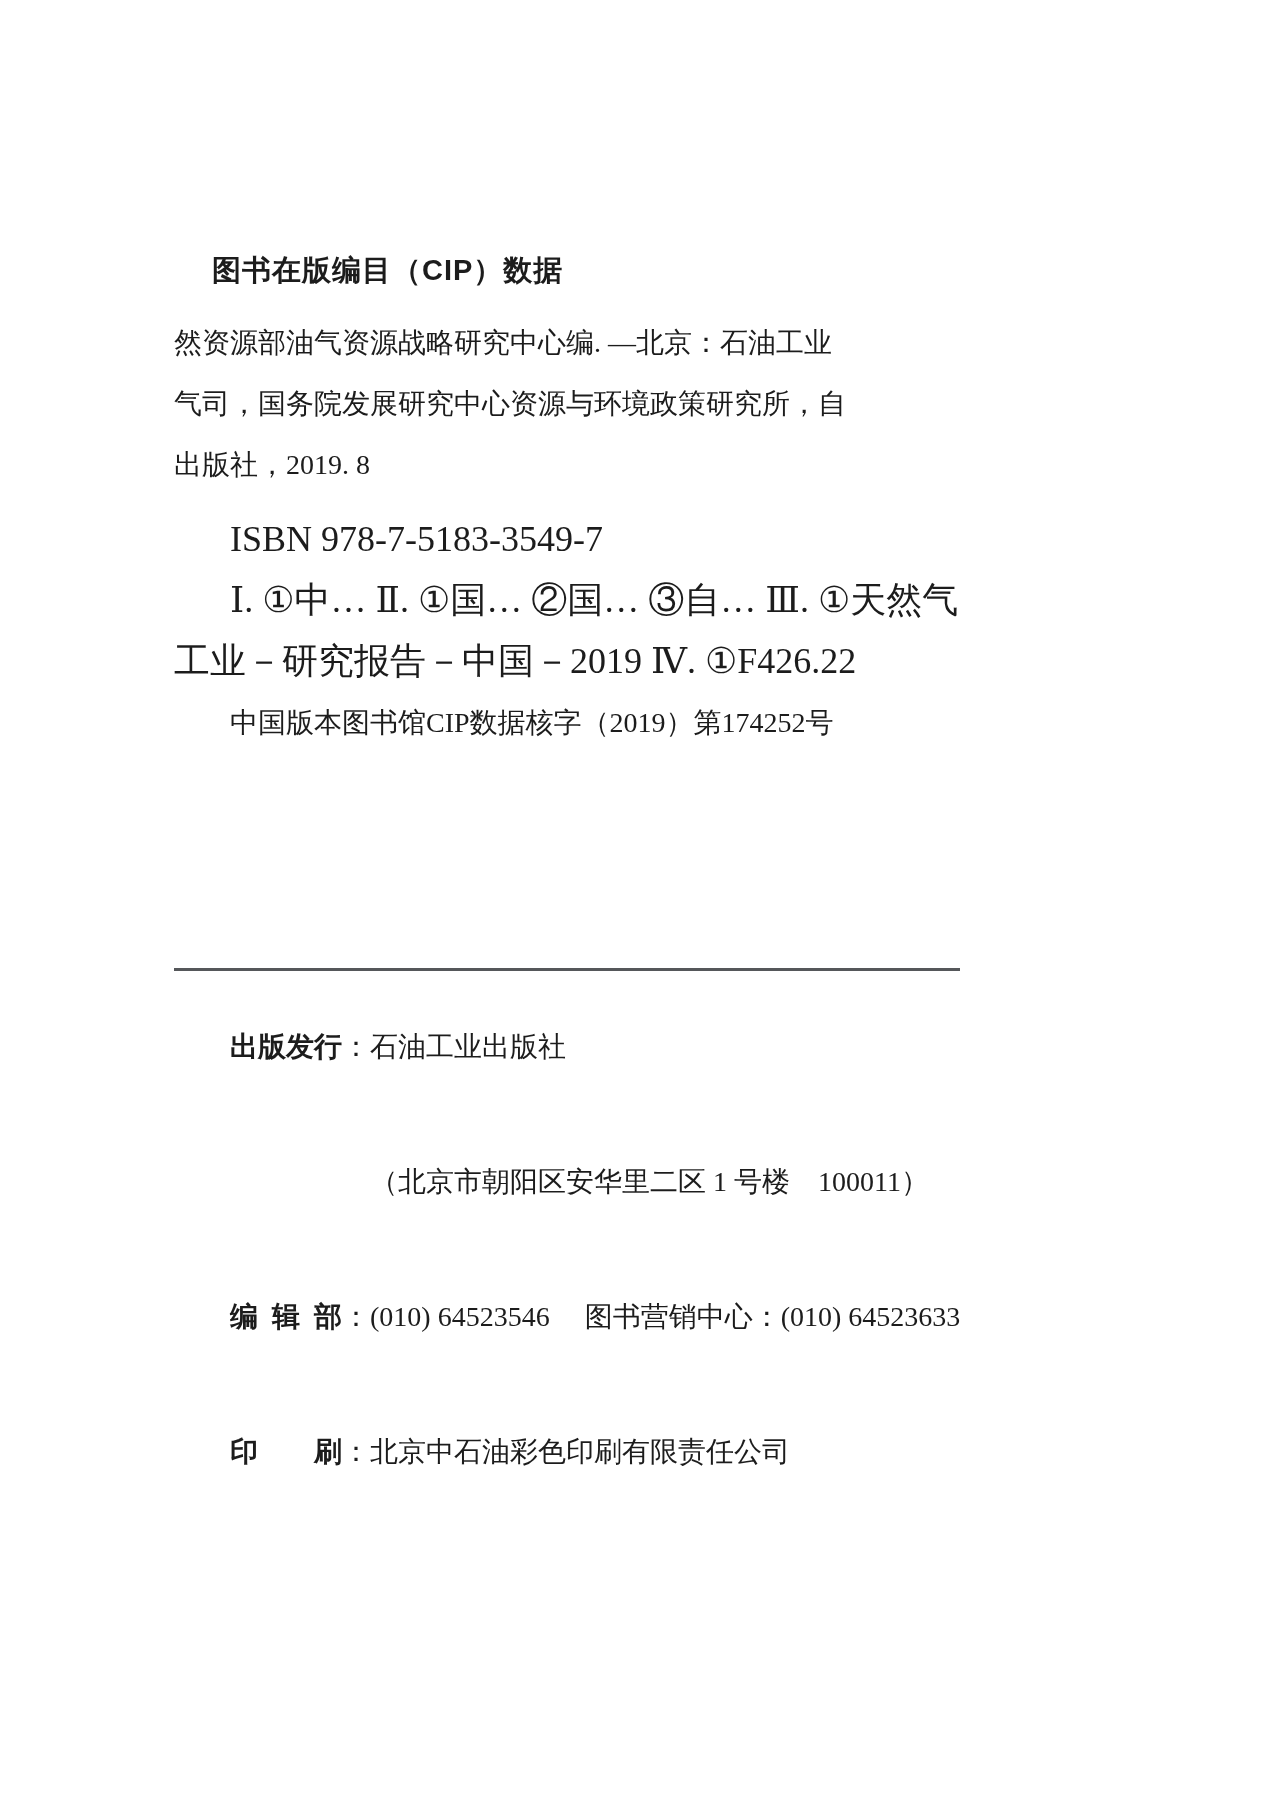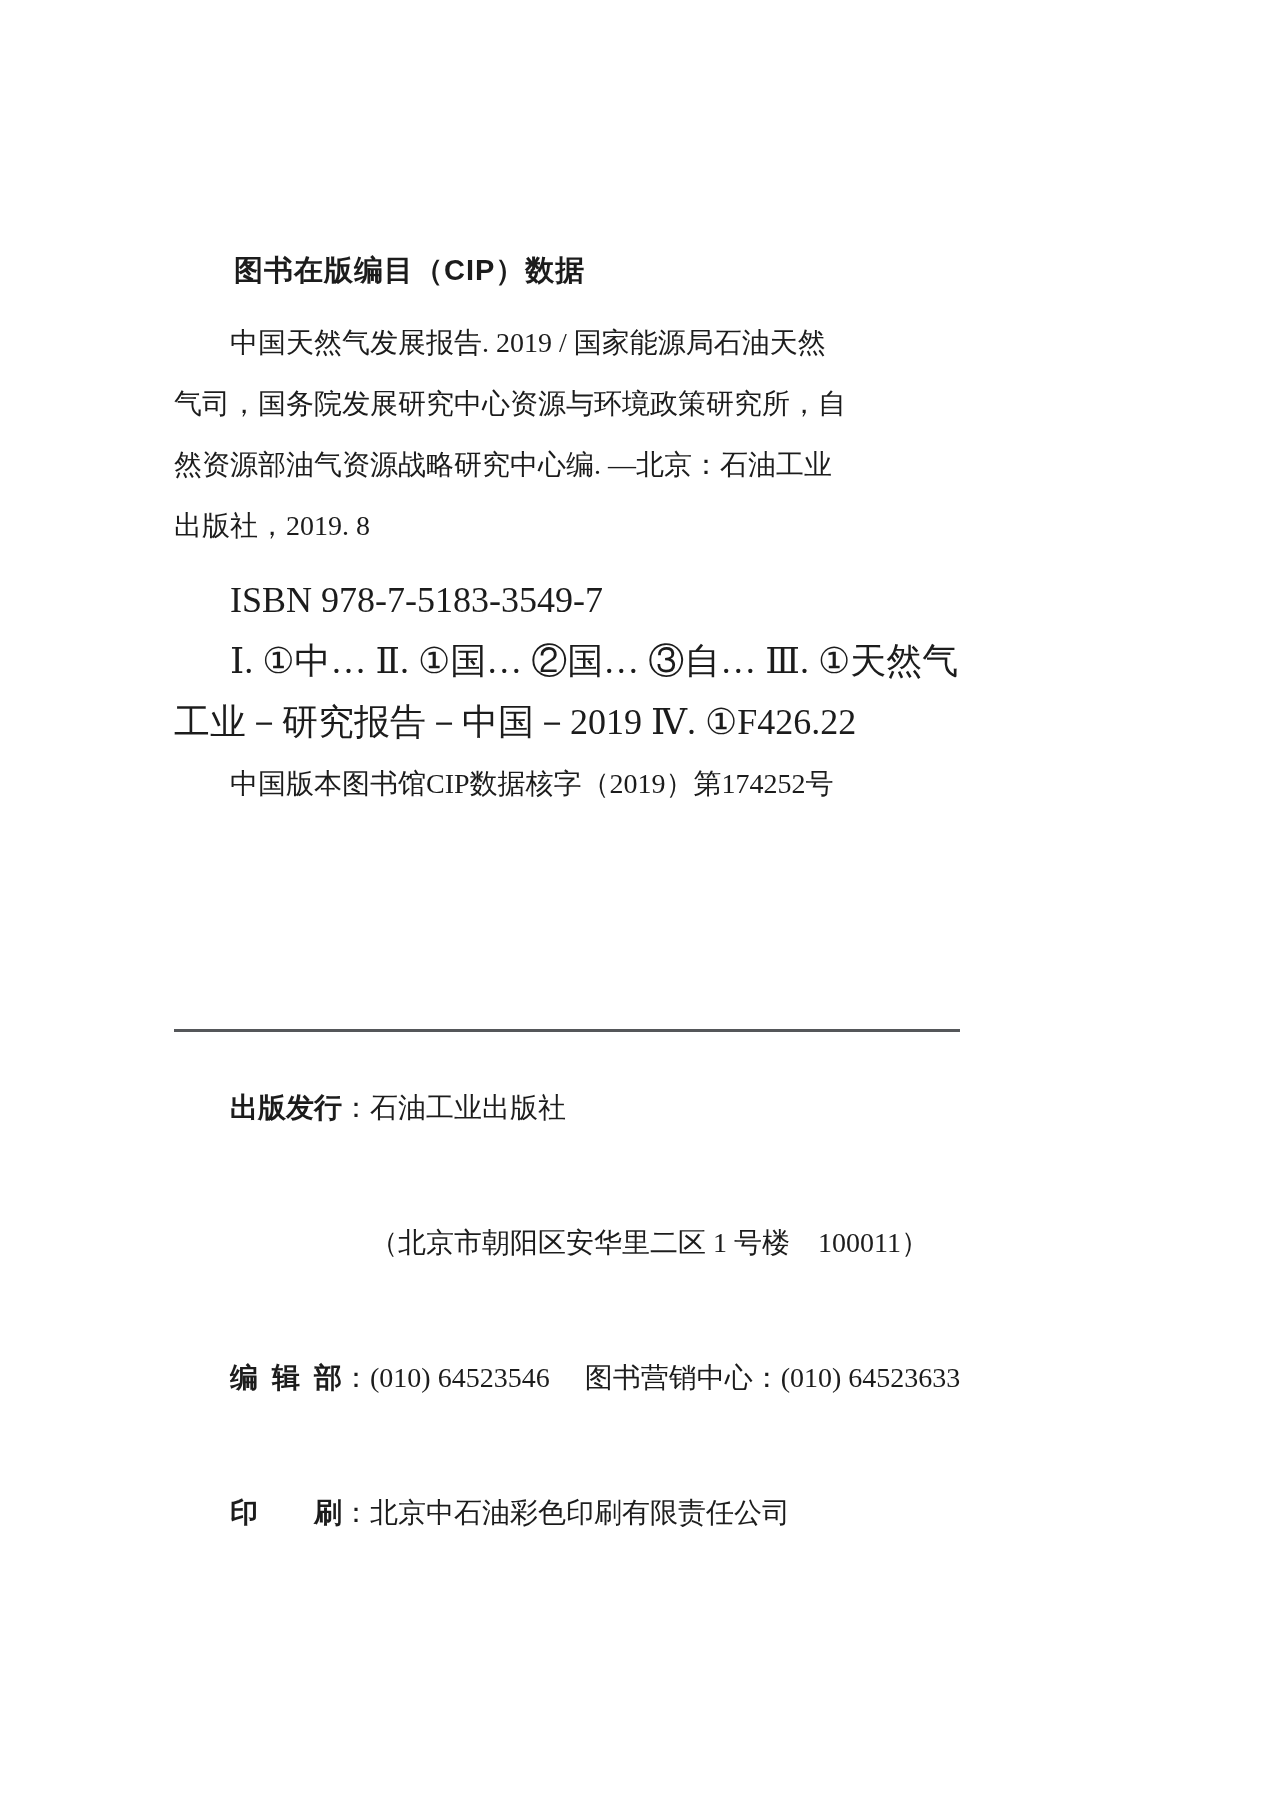--- a/index.html
+++ b/index.html
@@ -20,21 +20,21 @@
     position: absolute;
     left: 174px;
     top: 250px;
     width: 786px;
   }
   .cip-header {
     font-family: "Liberation Sans", "DejaVu Sans", sans-serif;
     font-weight: bold;
     font-size: 29px;
     line-height: 40px;
-    margin-left: 60px;
+    margin-left: 38px;
     margin-bottom: 22px;
     letter-spacing: 1px;
   }
   .desc-line {
     font-size: 28px;
     line-height: 61px;
     white-space: pre;
   }
   .indent2 { padding-left: 56px; }
   .isbn-line {
@@ -75,23 +75,22 @@
   .addr { margin-left: 28px; }
 </style>
 </head>
 <body>
 
 <div class="page">
   <div class="content">
 
     <div class="cip-header">图书在版编目（CIP）数据</div>
 
-    <div class="desc-line indent2">中国天然气发展报告. 2019 / 国家能源局石油天然</div>
+    <div class="desc-line">然资源部油气资源战略研究中心编. —北京：石油工业</div>
     <div class="desc-line">气司，国务院发展研究中心资源与环境政策研究所，自</div>
-    <div class="desc-line">然资源部油气资源战略研究中心编. —北京：石油工业</div>
     <div class="desc-line">出版社，2019. 8</div>
 
     <div class="isbn-line">ISBN 978-7-5183-3549-7</div>
 
     <div class="class-line indent2">Ⅰ. ①中… Ⅱ. ①国… ②国… ③自… Ⅲ. ①天然气</div>
     <div class="class-line">工业－研究报告－中国－2019 Ⅳ. ①F426.22</div>
 
     <div class="record-line">中国版本图书馆CIP数据核字（2019）第174252号</div>
 
     <div class="rule1"></div>

